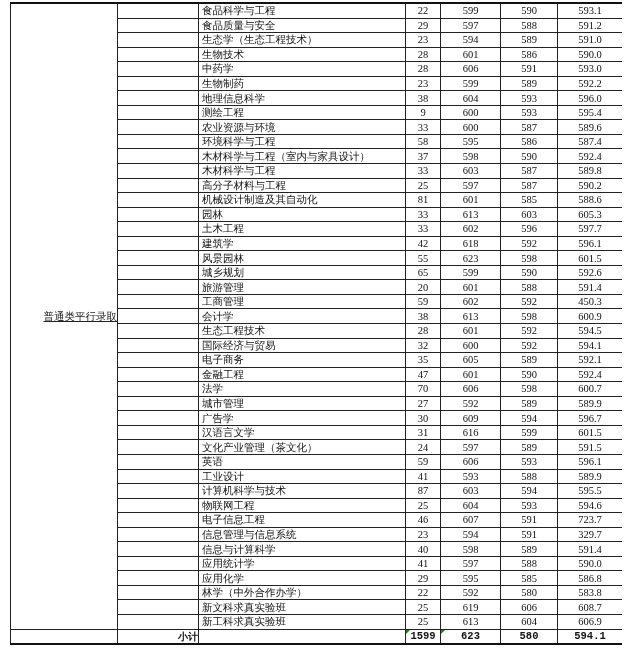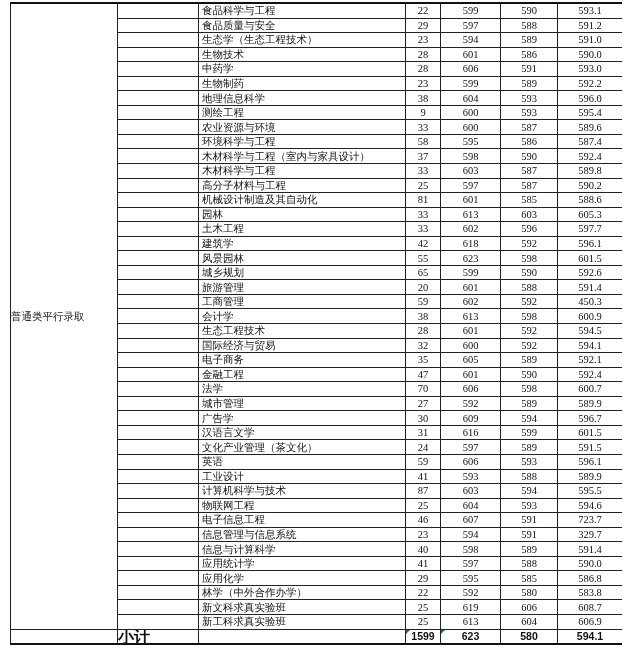--- a/index.html
+++ b/index.html
@@ -9,26 +9,26 @@
       position: absolute; left: 10px; top: 2px;
       border-collapse: collapse; table-layout: fixed;
       width: 612px;
     }
     table.sheet td {
       border: 1px solid #222;
       height: 13.55px; padding: 0; line-height: 13px;
       font-size: 10.5px; white-space: nowrap; overflow: hidden;
     }
     table.sheet tr.first td { border-top: 2px solid #111; margin-top: 32px; }
-    td.cat { text-align: left; vertical-align: middle; font-size: 10px; color:#222; }
+    td.cat { text-align: right; vertical-align: middle; font-size: 10px; color:#222;text-decoration:underline; }
     td.major { padding-left: 3px !important; font-size: 10.5px; }
     td.num { text-align: center; font-family: "Liberation Serif", "DejaVu Serif", serif; font-size: 11px; }
     td.gl { border-left-color: #999 !important; }
-    tr.subtotal td { font-weight: bold; border-bottom: 2px solid #111; font-family: Liberation Sans, sans-serif; }
-    tr.subtotal td.label { text-align: left; font-family: "DejaVu Sans", sans-serif; font-size: 16px; }
+    tr.subtotal td { font-weight: bold; border-bottom: 2px solid #111; font-family: Liberation Mono, monospace; }
+    tr.subtotal td.label { text-align: right; font-family: "DejaVu Sans", sans-serif; font-size: 10px; }
     .tri { position: relative; }
     .tri::before { content: ""; position: absolute; left: 0; top: 0;
       border-top: 4px solid #1a7f1a; border-right: 4px solid transparent; }
     .rightpad { position:absolute; left:622px; top:0; width:21px; height:649px; background:#fff; }
   </style>
 </head>
 <body>
 
 <table class="sheet">
   <colgroup>

